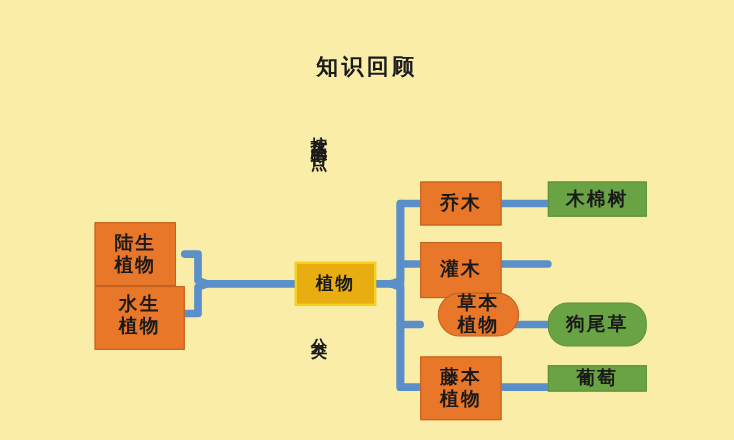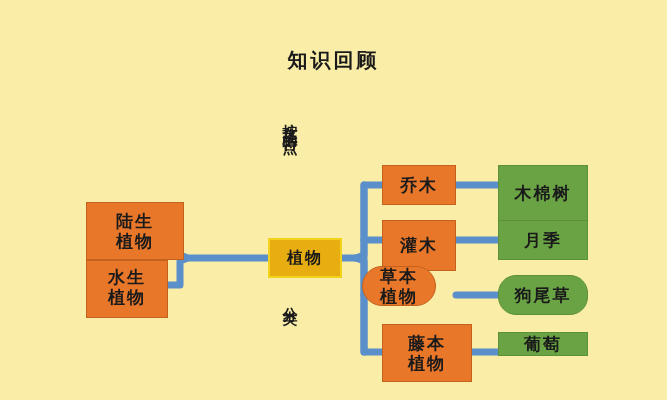--- a/index.html
+++ b/index.html
@@ -99,43 +99,42 @@
       <path d="M 356 258 L 364 261 L 364 352 L 382 352"></path>
       <line x1="364" y1="185" x2="364" y2="352"></line>
 
       <line x1="456" y1="185" x2="498" y2="185"></line>
       <line x1="456" y1="240" x2="498" y2="240"></line>
       <line x1="456" y1="295" x2="498" y2="295"></line>
       <line x1="456" y1="352" x2="498" y2="352"></line>
     </g>
   </svg>
 
-  <div class="node orange" style="left:86px; top:202px; width:98px; height:58px;">陆生
+  <div class="node orange" style="left:86px; top:202px; width:74px; height:58px;">陆生
 植物</div>
 
   <div class="node orange" style="left:86px; top:260px; width:82px; height:58px;font-family:Liberation Mono, monospace;">水生
 植物</div>
 
   <div class="vlabel" style="left:282px; top:112px; height:116px;">按茎的特点</div>
 
   <div class="vlabel" style="left:282px; top:295px; height:58px;">分类</div>
 
   <div class="node amber" style="left:268px; top:238px; width:74px; height:40px;">植物</div>
 
   <div class="node orange" style="left:382px; top:165px; width:74px; height:40px;">乔木</div>
 
   <div class="node orange" style="left:382px; top:220px; width:74px; height:51px;">灌木</div>
 
-  <div class="node orange" style="left:362px; top:266px; width:74px; height:40px;border-radius:22px;">草本
+  <div class="node orange" style="left:398px; top:266px; width:74px; height:40px;border-radius:22px;">草本
 植物</div>
 
-  <div class="node orange" style="left:382px; top:324px; width:90px; height:58px;">藤本
+  <div class="node orange" style="left:382px; top:324px; width:74px; height:58px;">藤本
 植物</div>
 
-  <div class="node green" style="left:498px; top:165px; width:90px; height:56px;">木棉树</div>
+  <div class="node green" style="left:498px; top:165px; width:90px; height:32px;">木棉树</div>
 
-  <div class="node green" style="left:498px; top:220px; width:90px; height:40px;">月季</div>
 
   <div class="node green" style="left:498px; top:275px; width:90px; height:40px;border-radius:18px;">狗尾草</div>
 
   <div class="node green" style="left:498px; top:332px; width:90px; height:24px;">葡萄</div>
 
 </div>
 
 </body></html>

